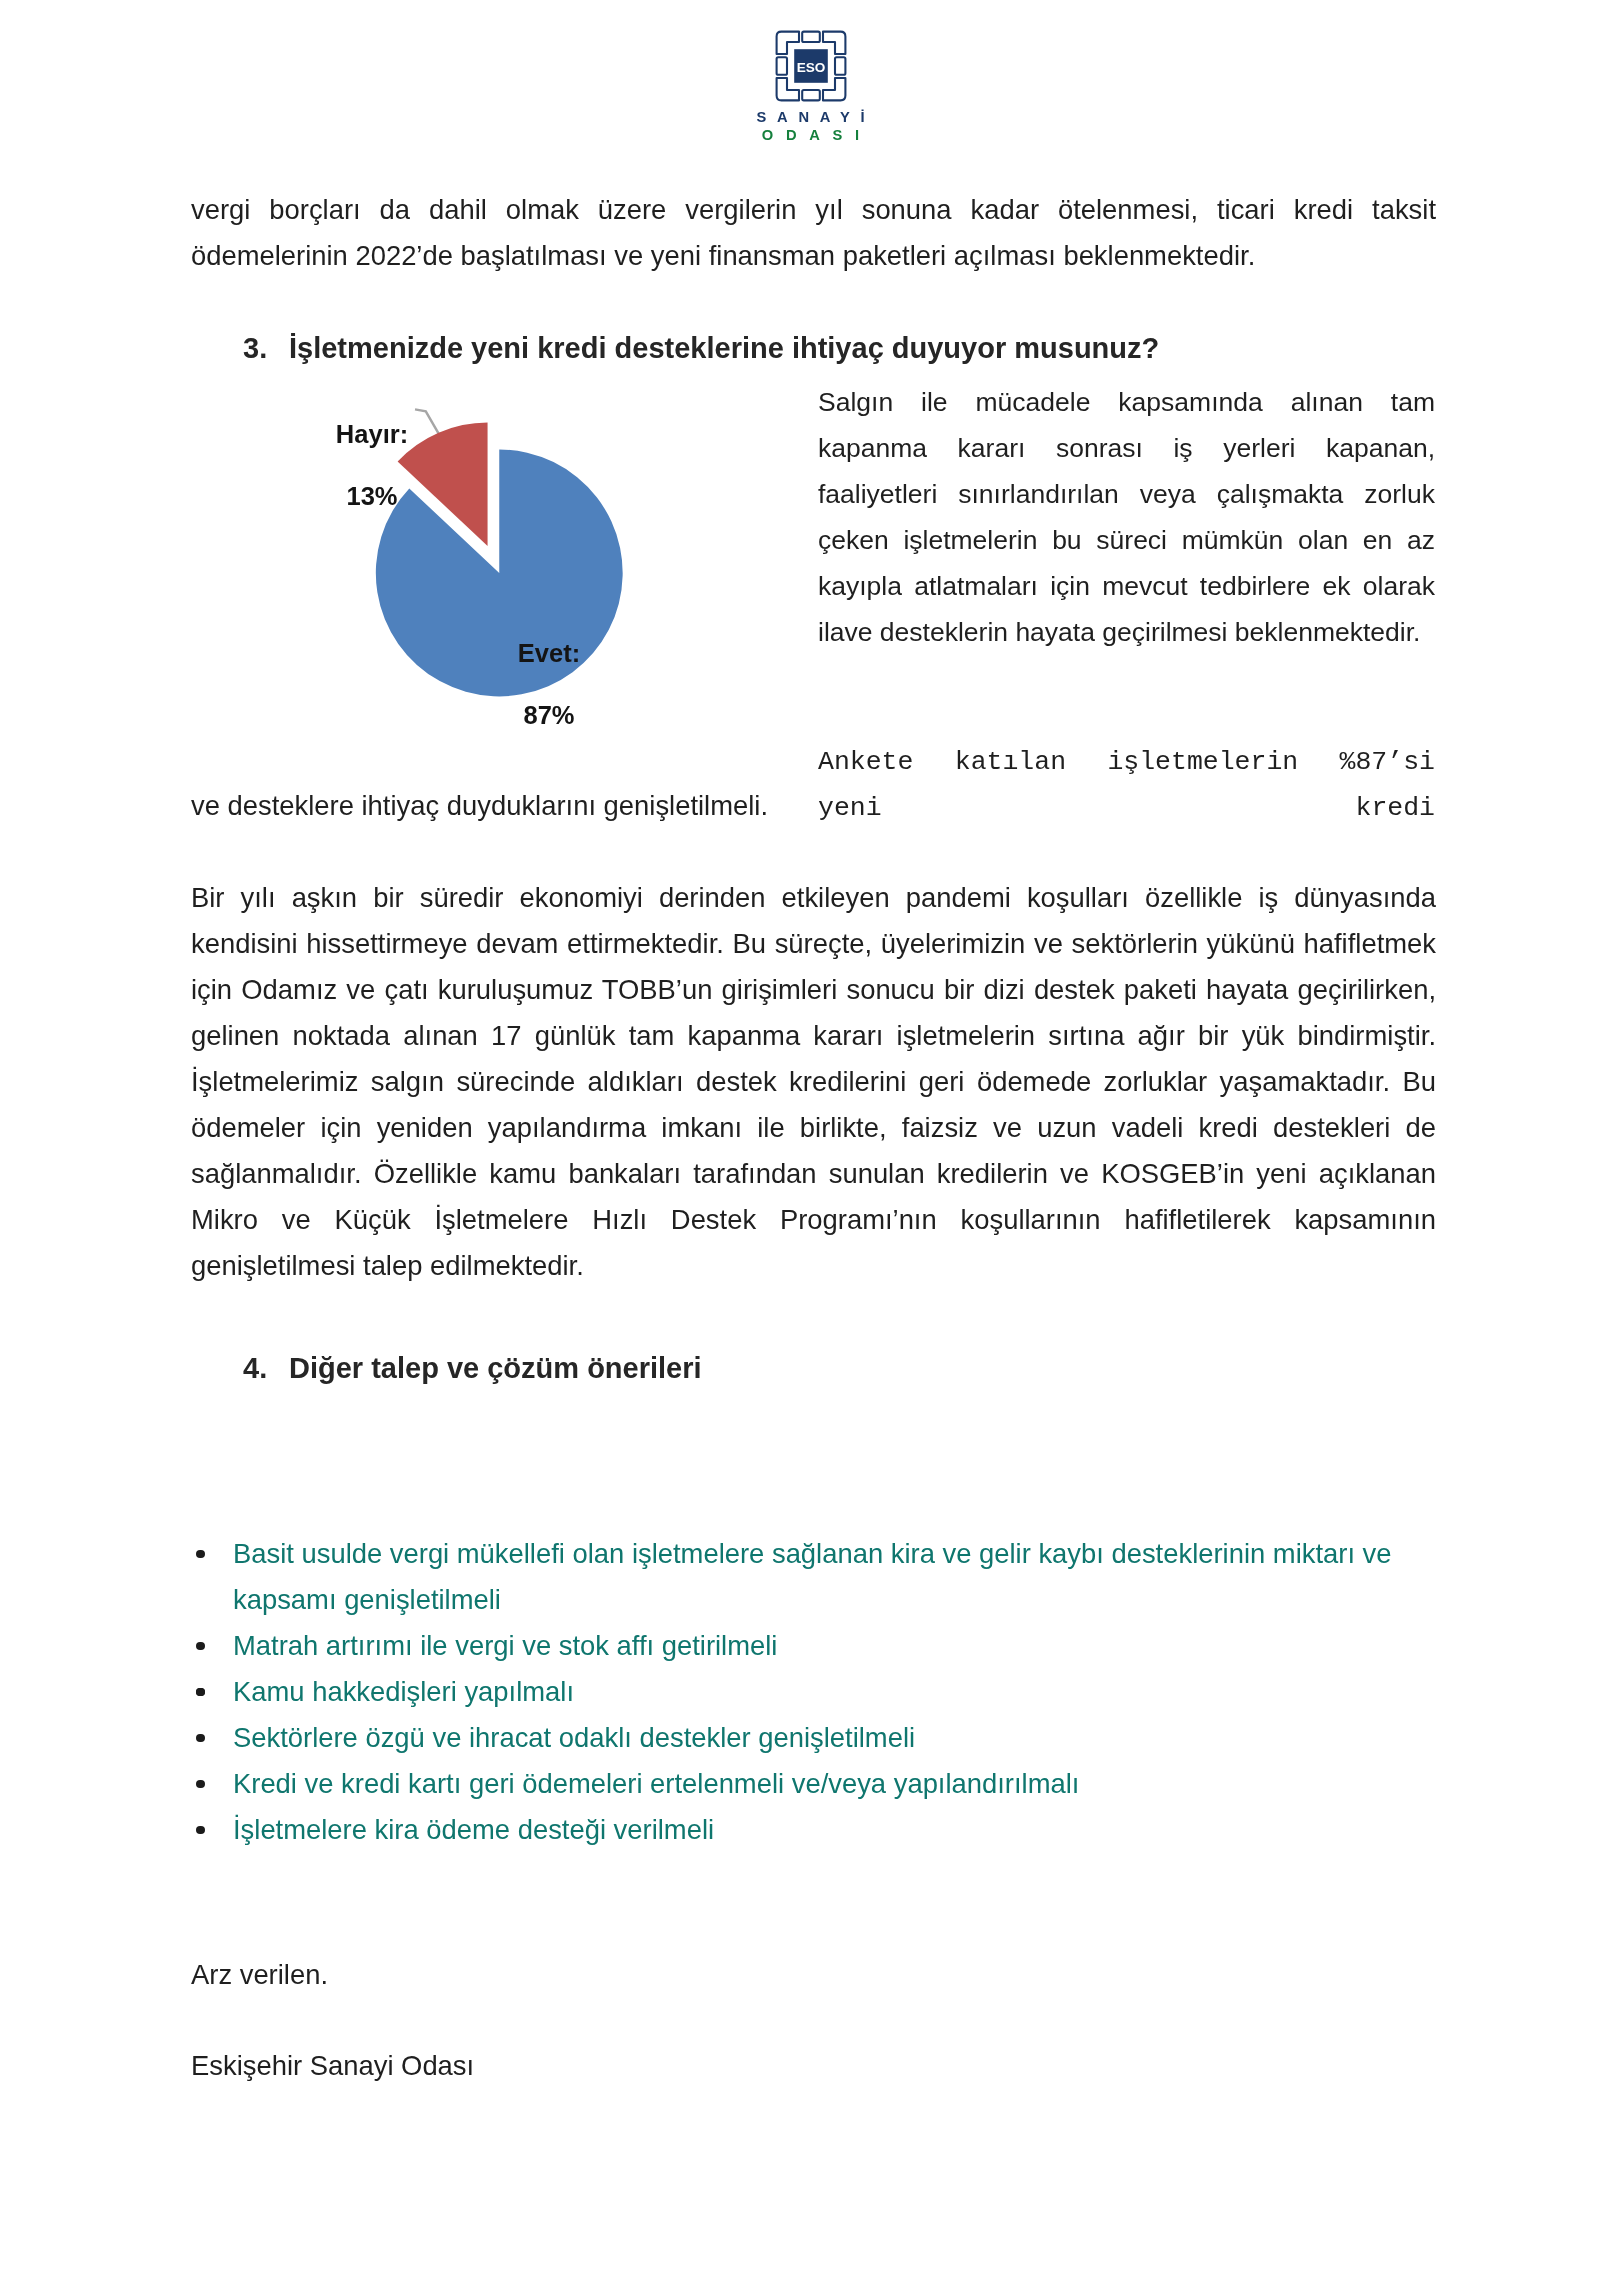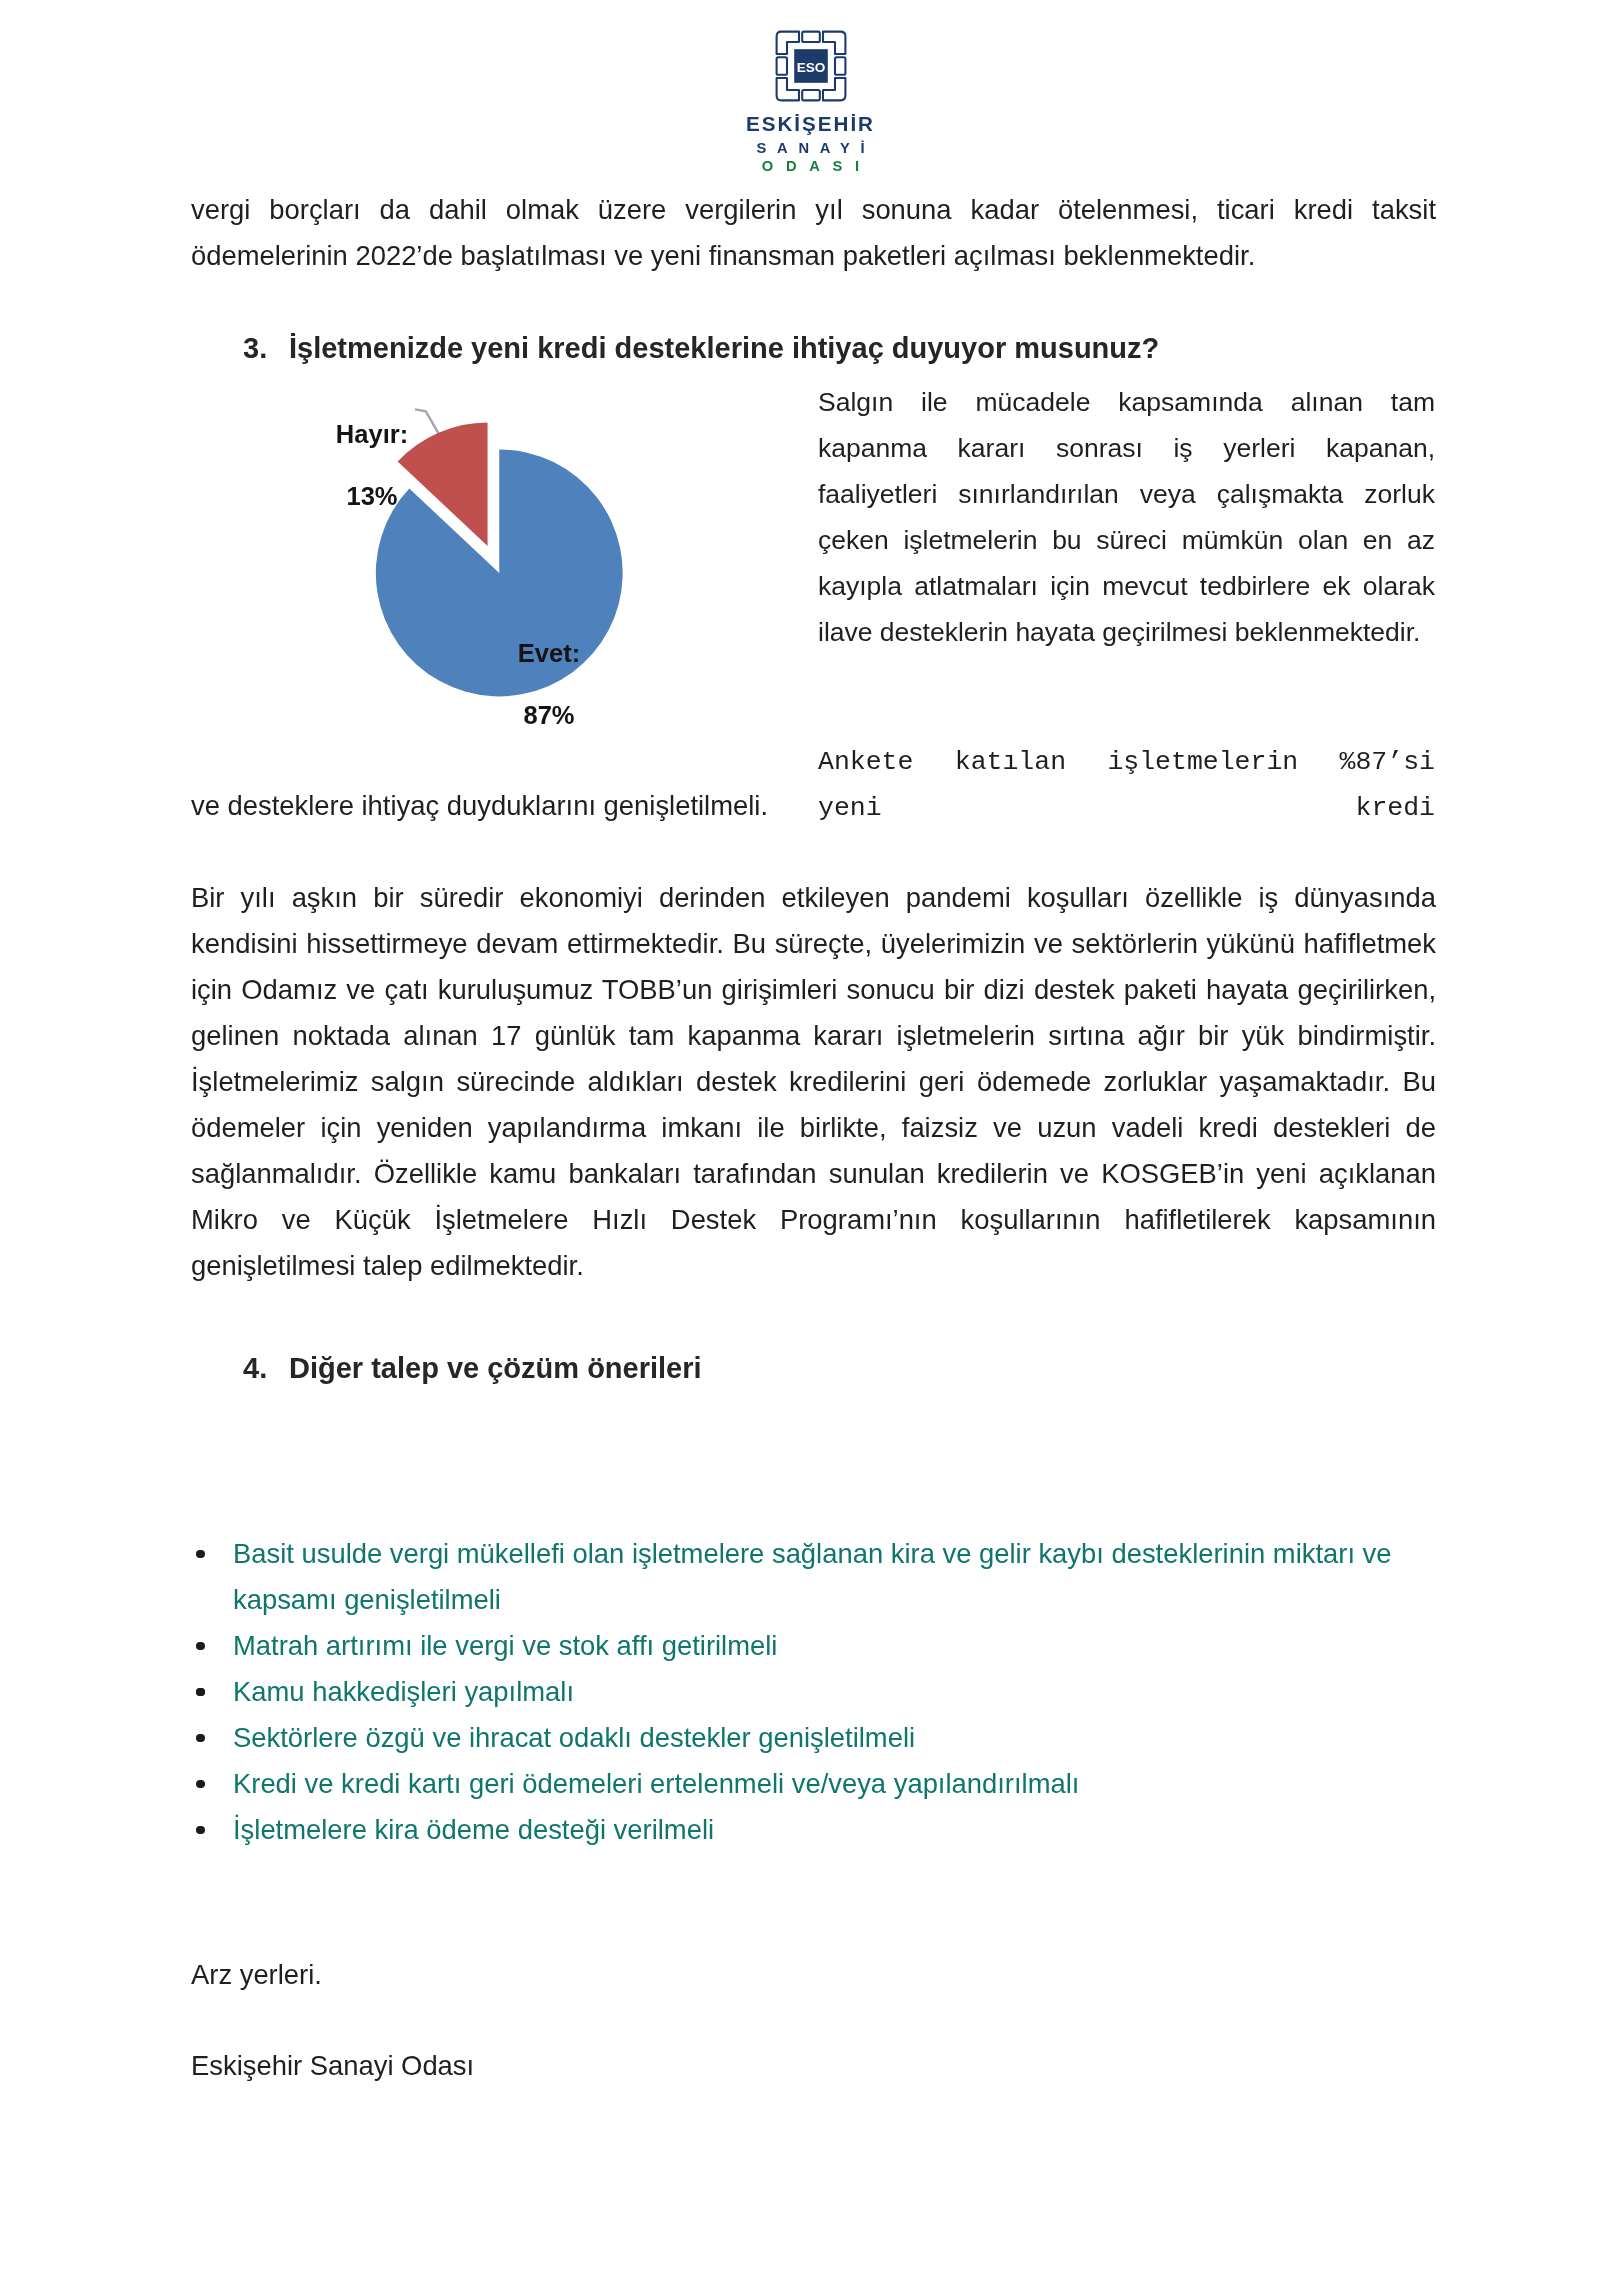--- a/index.html
+++ b/index.html
@@ -73,21 +73,20 @@
         <path d="M 65,93 H 87 Q 93,93 93,87 V 65 H 80 V 80 H 65 Z"></path>
 
         <rect x="39" y="7" width="22" height="13" rx="2"></rect>
         <rect x="39" y="80" width="22" height="13" rx="2"></rect>
         <rect x="7" y="39" width="13" height="22" rx="2"></rect>
         <rect x="80" y="39" width="13" height="22" rx="2"></rect>
       </g>
       <rect x="29" y="29" width="42" height="42" fill="#1c3a6a"></rect>
       <text x="50" y="57" text-anchor="middle" font-family="Liberation Sans, DejaVu Sans, sans-serif" font-size="17" font-weight="bold" fill="#ffffff">ESO</text>
     </svg>
-    <div class="brand-line1">ESKİŞEHİR</div>
     <div class="brand-line2">SANAYİ</div>
     <div class="brand-line3">ODASI</div>
   </div>
 
   <p class="abs body-text" style="left:191px;top:187px;width:1245px;margin:0;">vergi borçları da dahil olmak üzere vergilerin yıl sonuna kadar ötelenmesi, ticari kredi taksit ödemelerinin 2022’de başlatılması ve yeni finansman paketleri açılması beklenmektedir.</p>
 
   <div class="abs heading" style="left:243px;top:329px;width:1186px;">
     <span class="num">3.</span>
     <span>İşletmenizde yeni kredi desteklerine ihtiyaç duyuyor musunuz?</span>
   </div>
@@ -124,17 +123,17 @@
   <ul class="abs bullets" style="left:191px;top:1531px;width:1253px;">
       <li><span class="dot"></span><span>Basit usulde vergi mükellefi olan işletmelere sağlanan kira ve gelir kaybı desteklerinin miktarı ve kapsamı genişletilmeli</span></li>
       <li><span class="dot"></span><span>Matrah artırımı ile vergi ve stok affı getirilmeli</span></li>
       <li><span class="dot"></span></li>
       <li><span class="dot"></span><span>Kamu hakkedişleri yapılmalı</span></li>
       <li><span class="dot"></span><span>Sektörlere özgü ve ihracat odaklı destekler genişletilmeli</span></li>
       <li><span class="dot"></span><span>Kredi ve kredi kartı geri ödemeleri ertelenmeli ve/veya yapılandırılmalı</span></li>
       <li><span class="dot"></span><span>İşletmelere kira ödeme desteği verilmeli</span></li>
     </ul>
 
-  <div class="abs body-text" style="left:191px;top:1952px;text-align:left;">Arz yerleri.</div>
+  <div class="abs body-text" style="left:191px;top:1952px;text-align:left;">Arz verilen.</div>
   <div class="abs body-text" style="left:191px;top:2043px;text-align:left;">Eskişehir Sanayi Odası</div>
 
 </div>
 
 
 </body></html>

